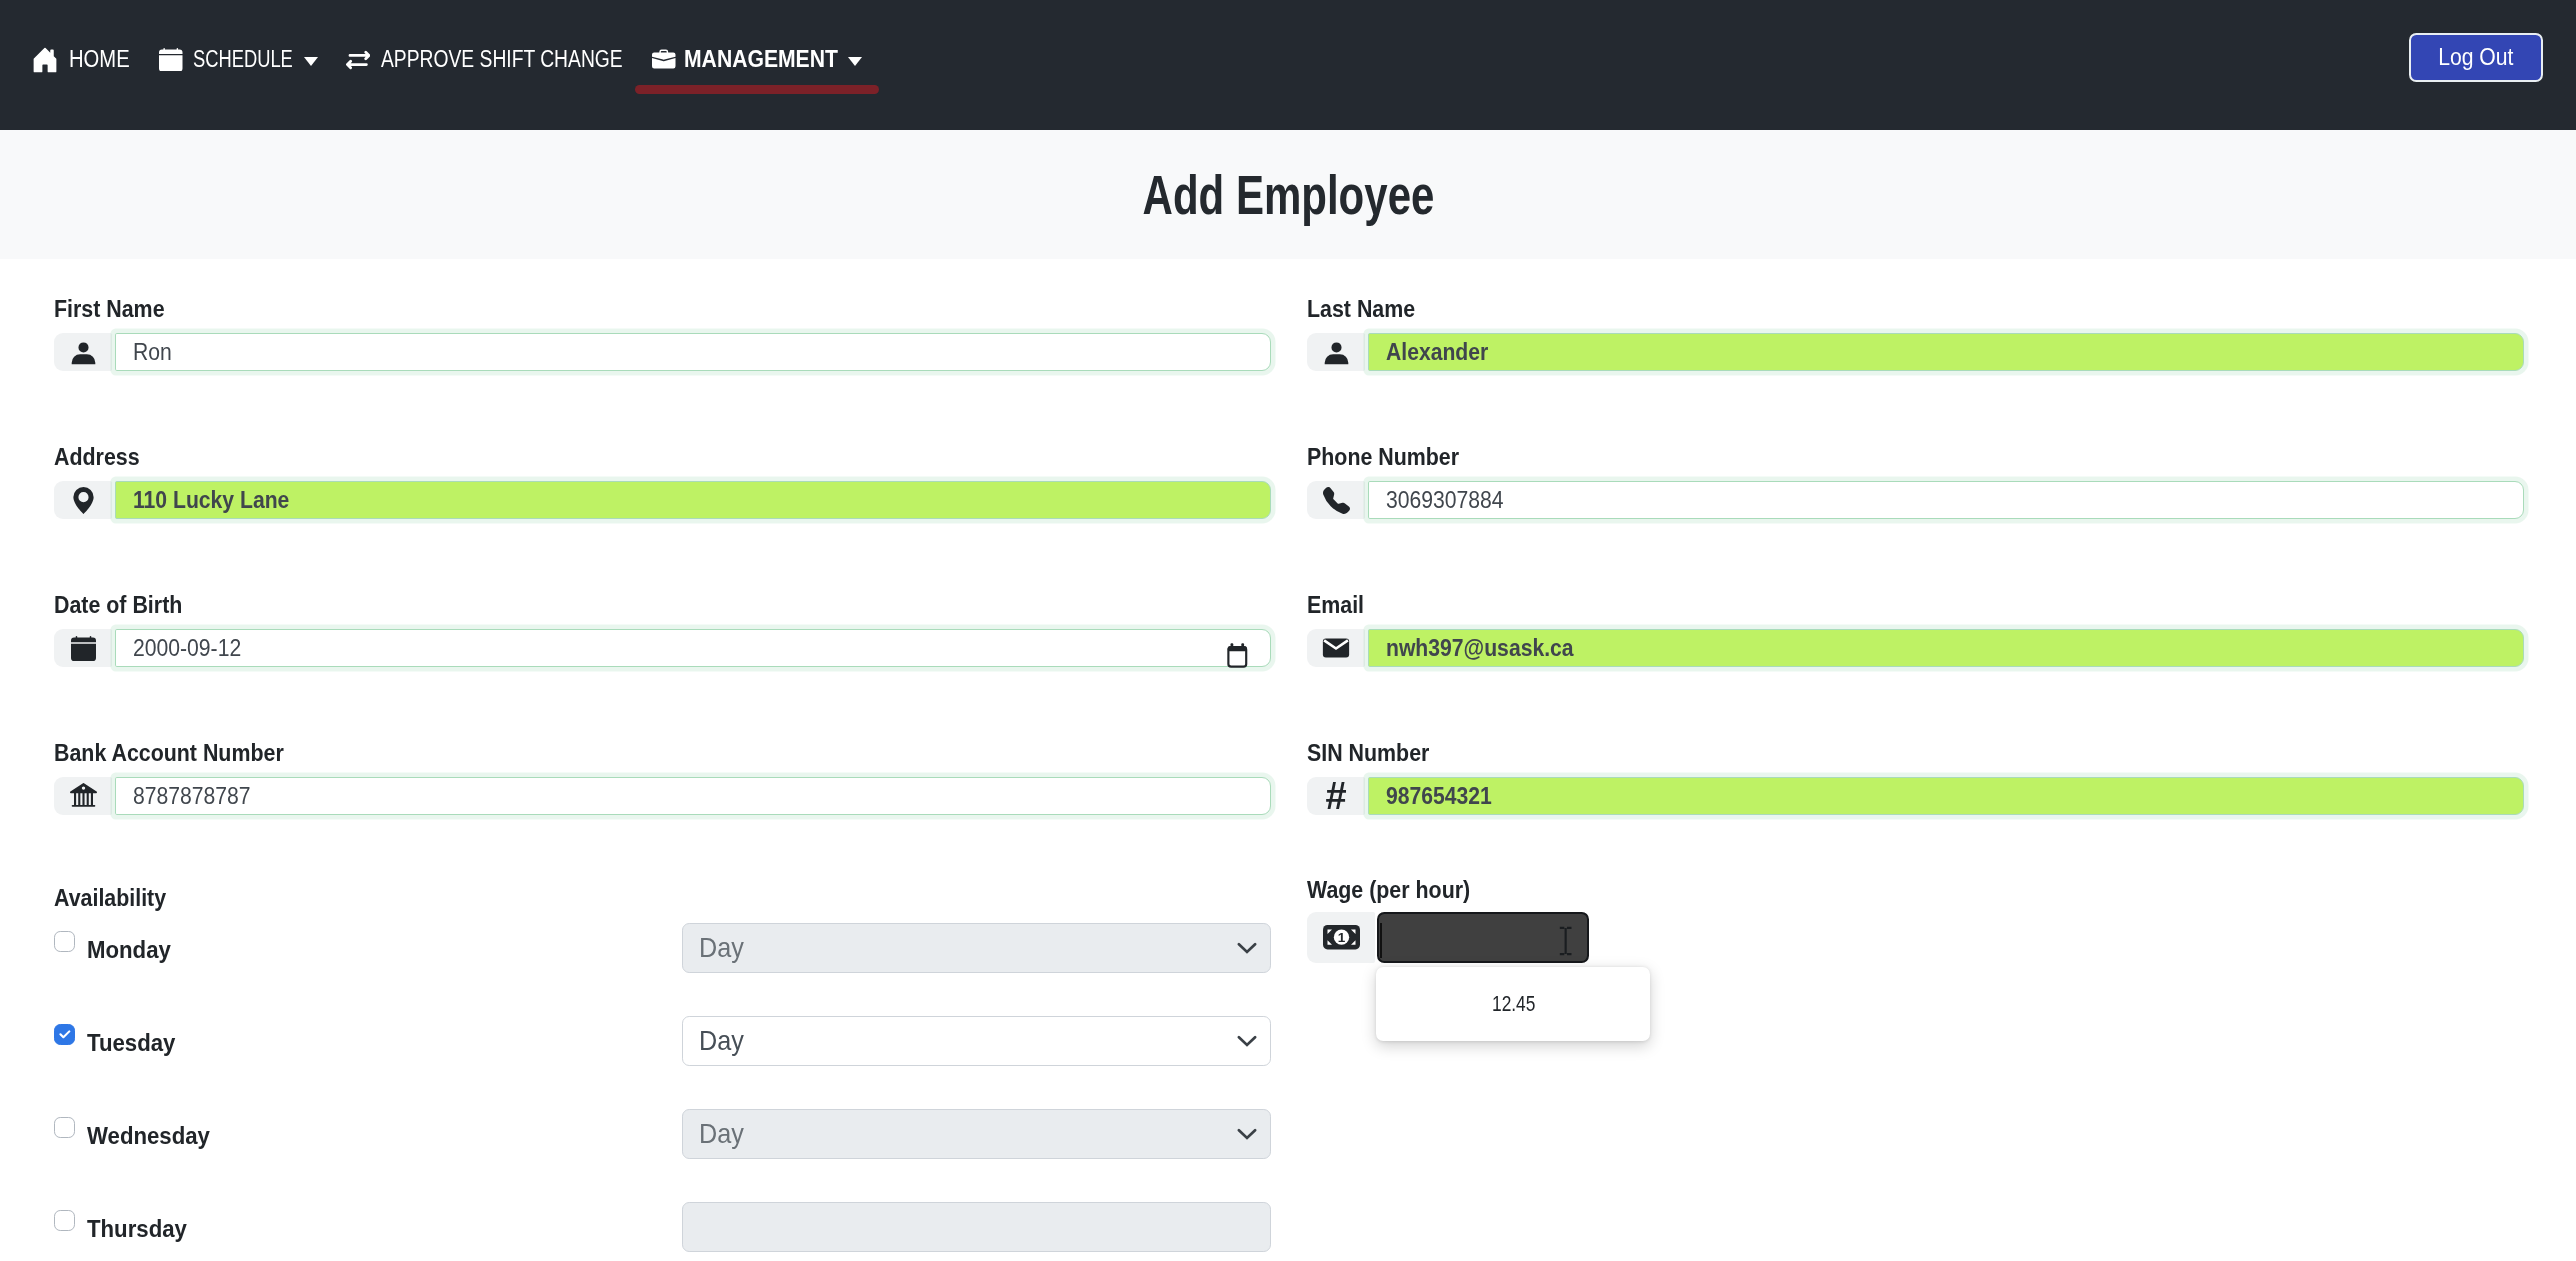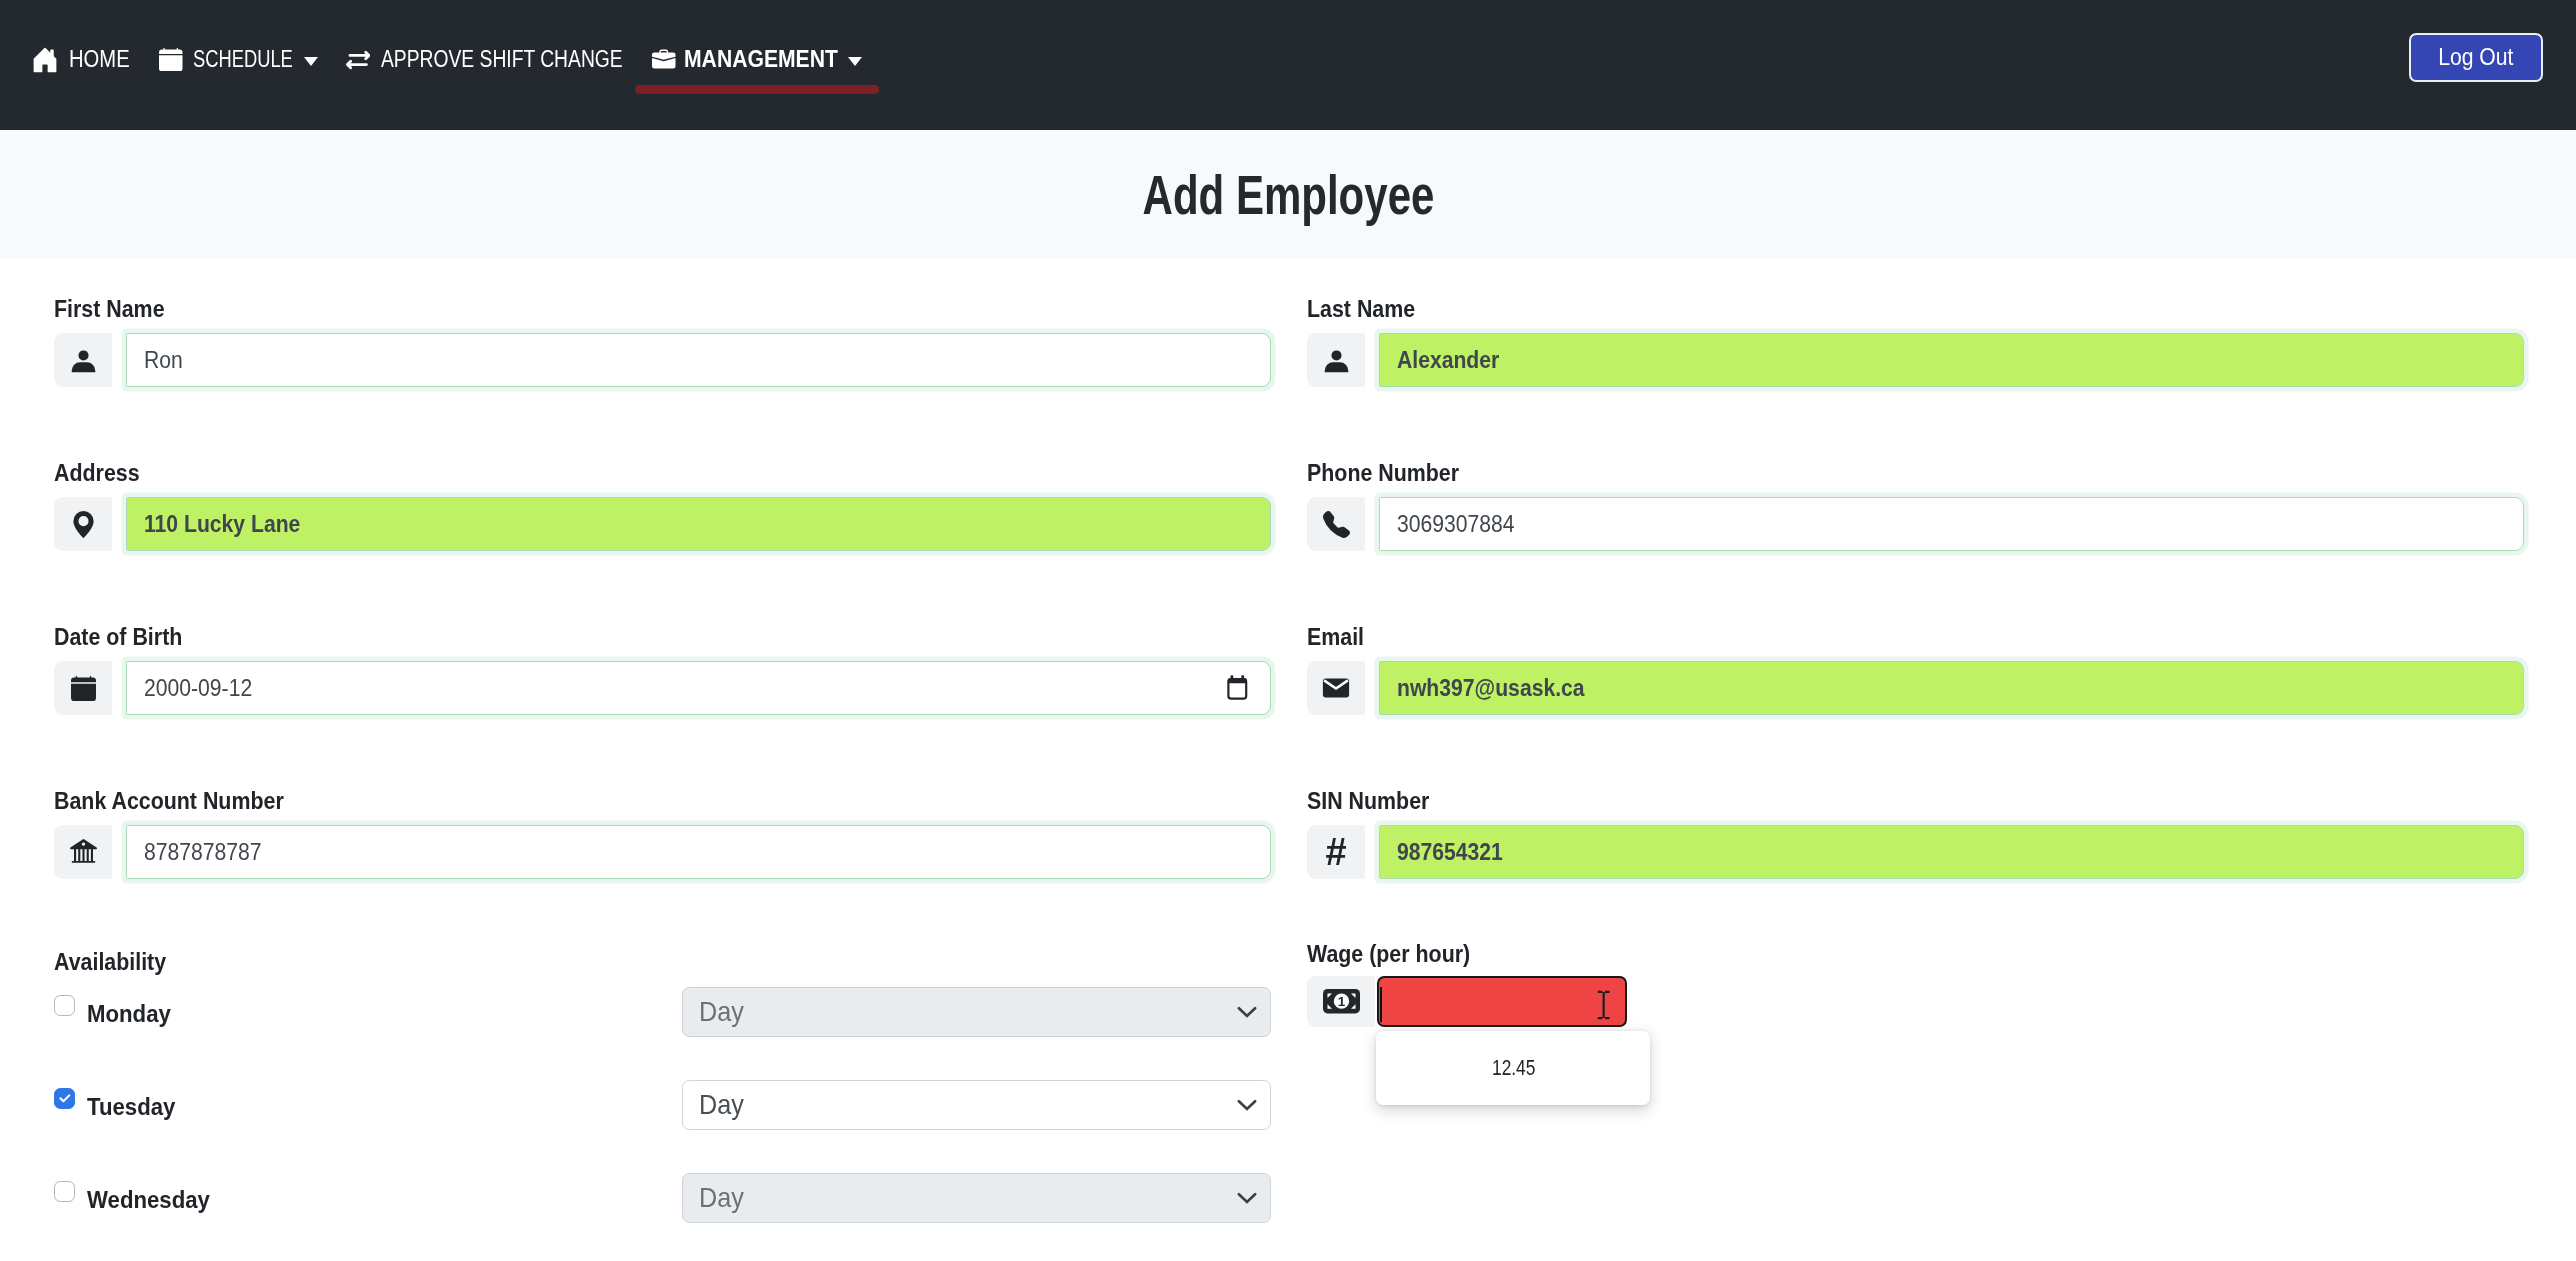--- a/index.html
+++ b/index.html
@@ -30,21 +30,21 @@
 
 .container { padding:36px 52px 0 54px; }
 .row { display:flex; gap:36px; }
 .col { width:1217px; }
 .field { margin-bottom:72px; }
 .field.tight { margin-bottom:69px; }
 .field label { display:block; font-size:23.5px; font-weight:bold; color:#212529;
   line-height:29px; margin-bottom:9px; }
 .lt { display:inline-block; white-space:nowrap; transform:scaleX(.91); transform-origin:left center; }
 .vt { display:inline-block; white-space:nowrap; transform:scaleX(.9); transform-origin:left center; }
-.igroup { display:flex; height:54px;gap:11px; }
+.igroup { display:flex; height:38px; }
 .ibox { width:58px; background:#f0f2f3; border-radius:9px 1.8px 1.8px 9px;
   display:flex; align-items:center; justify-content:center; margin-right:2.7px; flex:none; }
 .iinput { flex:1; border:1.8px solid #a9dbba; border-radius:1.8px 9px 9px 1.8px;
   box-shadow:0 0 0 4.5px rgba(86,183,124,.13); font-size:23.5px; color:#40464d;
   padding:0 17px; display:flex; align-items:center; background:#fff;
   position:relative; }
 .iinput.blue { background:#bef264;font-weight:bold; }
 
 .avail-label { font-size:23.5px; font-weight:bold; color:#212529; line-height:29px; }
 .dayrow { display:flex; align-items:flex-start; margin-bottom:43px; }
@@ -60,21 +60,21 @@
   border-radius:7.2px; background:#e9ecef; display:flex; align-items:center;
   padding:0 16.2px; font-size:28px; color:#6a7177; position:relative; flex:none; }
 .dsel.white { background:#fff; color:#474f57; }
 .dsel .chev { position:absolute; right:13.5px; top:50%; margin-top:-6.3px; }
 
 .wage-label { font-size:23.5px; font-weight:bold; color:#212529; line-height:29px;
   margin-bottom:7.2px; }
 .wagegroup { display:flex; height:51px; }
 .wbox { flex:none; width:68px; background:#f0f2f3; border-radius:9px 1.8px 1.8px 9px;
   display:flex; align-items:center; justify-content:center; margin-right:1.8px; }
-.winput { width:250px; border:2.7px solid #16181b; border-radius:7.2px; background:#ef4444;
+.winput { width:212px; border:2.7px solid #16181b; border-radius:7.2px; background:#404040;
   position:relative;text-align:center; }
 .wcaret { position:absolute; left:0.9px; top:9px; width:2.7px; height:35px;
   background:#111; }
 .dropdown { position:absolute; left:-2.7px; top:53px; width:274px; height:74px;
   background:#fff; border-radius:7.2px; box-shadow:0 4.5px 14.4px rgba(0,0,0,.18),0 0.9px 3.6px rgba(0,0,0,.10);
   font-size:21.7px; color:#212529; padding:23.5px 0 0 12.6px; }
 </style>
 </head>
 <body>
 

